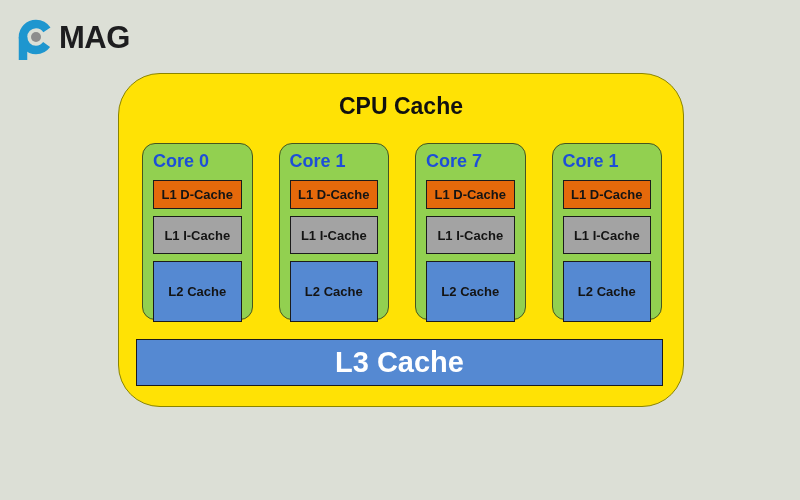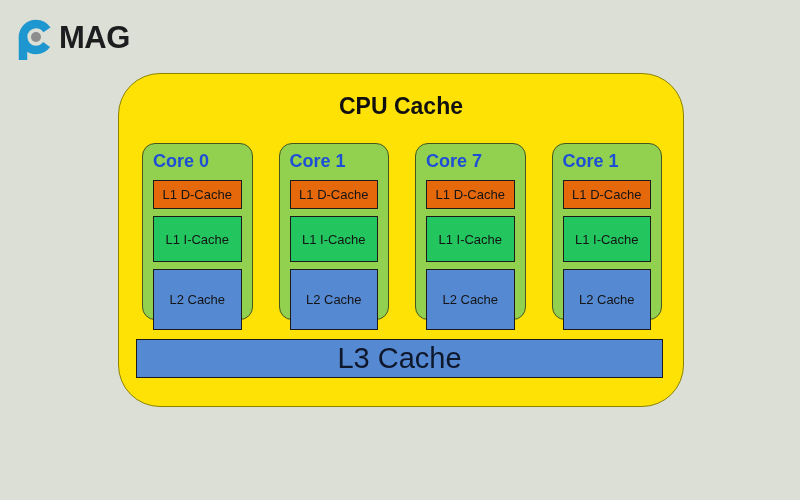--- a/index.html
+++ b/index.html
@@ -37,32 +37,32 @@
   .core {
     flex:1; background:#92d050; border:1.6px solid #46561f;
     border-radius:13px; padding:5px 10px 0;
   }
   .core-title {
     font-size:18px; font-weight:700; color:#1d4ed8;
     margin:2px 0 8px; line-height:21px;
   }
   .cache {
     border:1.4px solid #1b1b1b; display:flex; align-items:center; justify-content:center;
-    font-size:13px; font-weight:400; color:#141414;
+    font-size:13px; font-weight:700; color:#141414;
   }
   .cache-l1d { height:29px; background:#e5690b; margin-bottom:7px; }
-  .cache-l1i { height:46px; background:#22c55e; margin-bottom:7px; }
+  .cache-l1i { height:38px; background:#a3a3a3; margin-bottom:7px; }
   .cache-l2  { height:61px; background:#5589d2; }
 
   
   .l3 {
-    position:absolute; left:17px; top:265px; width:527px; height:39px;
+    position:absolute; left:17px; top:265px; width:527px; height:47px;
     background:#5589d2; border:1.6px solid #1b1b1b;
     display:flex; align-items:center; justify-content:center;
-    font-size:29px; font-weight:400; color:#0f172a;
+    font-size:29px; font-weight:700; color:#ffffff;
   }
 </style>
 </head>
 <body>
 
 <div class="stage">
 
   <div class="logo">
     <svg class="logo-icon" width="44" height="44" viewBox="0 0 44 44">
       <circle cx="22" cy="20" r="13" fill="none" stroke="#1e96cf" stroke-width="8.5" stroke-dasharray="65.7 16" stroke-dashoffset="73.7"></circle>

